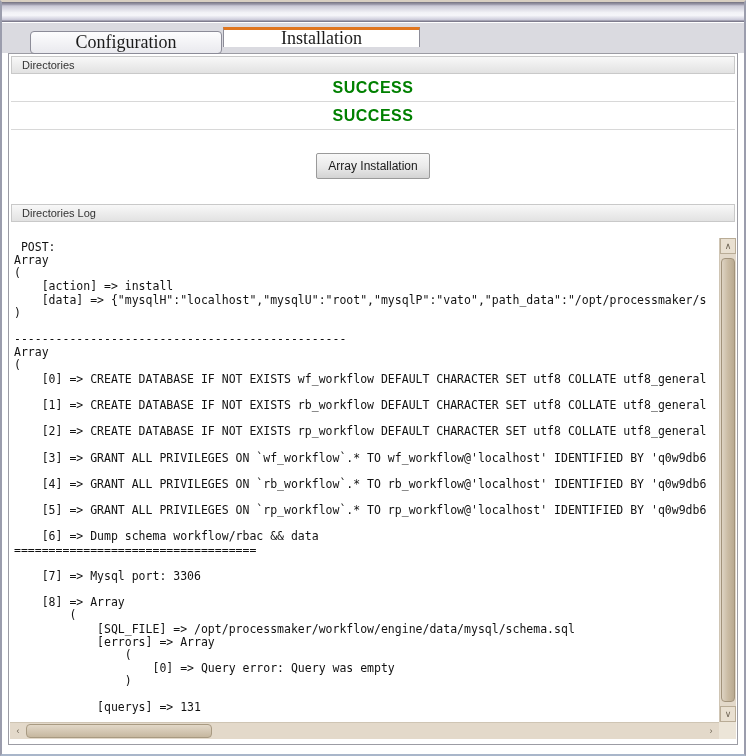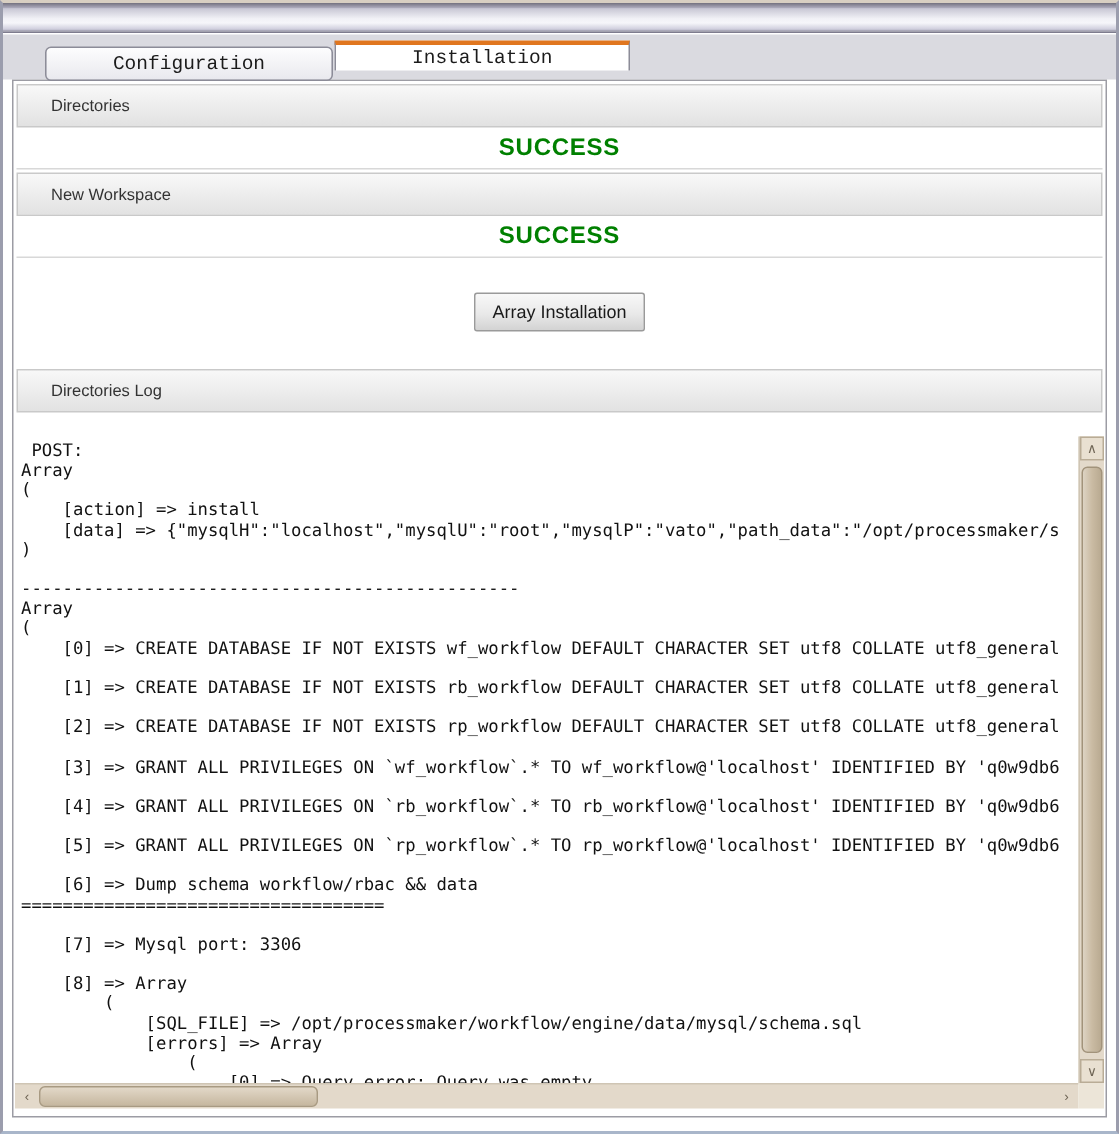--- a/index.html
+++ b/index.html
@@ -18,42 +18,42 @@
     background:linear-gradient(180deg,#73717f 0,#a9a7b8 3px,#c9c8d5 20%,#f1f1f6 55%,#f6f6fa 70%,#cfcedd 92%,#8f8d9d 100%);
     border-bottom:1px solid #7e7c8e;
   }
   
   .tabband {
     position:absolute; top:21px; left:0; right:0; height:30px;
     background:#dadae0;
   }
   .tab {
     position:absolute; display:flex; align-items:center; justify-content:center;
-    font-family:Liberation Mono, monospace; font-size:13px; color:#1b1b1b;
+    font-family:Liberation Serif, serif; font-size:18px; color:#1b1b1b;
     cursor:pointer; z-index:3;
   }
   .tab-config {
     left:28px; top:29px; width:192px; height:23px;
     background:linear-gradient(#fdfdfe,#e9e9ee);
     border:1px solid #8c8c98; border-radius:4px;
   }
   .tab-install {
     left:221px; top:25px; width:197px; height:20px;
     background:#ffffff;
     border:1px solid #8c8c98; border-bottom:none;
     border-top:3px solid #e0761f;
   }
   
   .panel {
     position:absolute; top:51px; left:6px; right:6px; bottom:9px;
     background:#ffffff; border:1px solid #9c9ca4;
     display:flex; flex-direction:column; z-index:2;
   }
   .section-header {
-    height:29px; margin:2px 2px 0 2px; padding-left:22px;
+    height:18px; margin:2px 2px 0 2px; padding-left:10px;
     display:flex; align-items:center;
     background:linear-gradient(#f8f8f8,#e2e2e2);
     border:1px solid #c9c9c9;
     font-size:11px; color:#333333;
   }
   .status-row {
     height:28px; margin:0 2px;
     display:flex; align-items:center; justify-content:center;
     border-bottom:1px solid #d8d8d8;
     font-size:16px; font-weight:bold; letter-spacing:.5px; color:#008000;
@@ -126,23 +126,20 @@
 
   <div class="panel">
 
     <div class="section-header">
       <span>Directories</span>
     </div>
     <div class="status-row">
       <span>SUCCESS</span>
     </div>
 
-    <div class="section-header">
-      <span>New Workspace</span>
-    </div>
     <div class="status-row">
       <span>SUCCESS</span>
     </div>
 
     <div class="button-row">
       <button class="btn">Array Installation</button>
     </div>
 
     <div class="section-header">
       <span>Directories Log</span>

